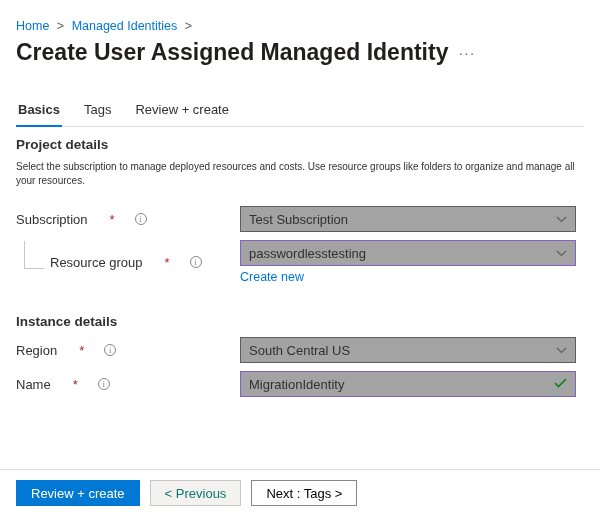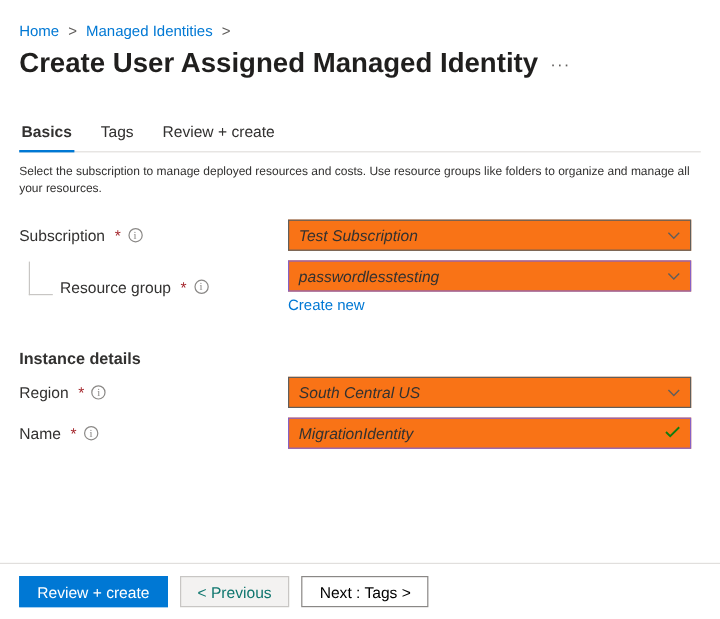--- a/index.html
+++ b/index.html
@@ -19,38 +19,38 @@
   .breadcrumb .sep { margin: 0 4px; color: #605e5c; }
   .title-row { display: flex; align-items: center; gap: 10px; margin-bottom: 30px; }
   h1 { font-size: 23px; font-weight: 600; margin: 0; color: #201f1e; }
   .more-dots { color: #605e5c; cursor: pointer; font-size: 14px; letter-spacing: 1px; }
   .tabs { display: flex; gap: 20px; border-bottom: 1px solid #e1dfdd; margin-bottom: 10px; }
   .tab { padding: 6px 2px 8px 2px; font-size: 13px; color: #323130; cursor: pointer; border-bottom: 2px solid transparent; margin-bottom: -1px; }
   .tab.active { border-bottom: 2px solid #0078d4; font-weight: 600; }
   .section-title { font-weight: 600; font-size: 13.5px; margin: 0 0 8px 0; }
   .section-desc { font-size: 10px; color: #323130; margin: 0 0 18px 0; line-height: 1.4; max-width: 560px; }
   .form-row { display: flex; align-items: center; margin-bottom: 8px; min-height: 26px; }
-  .label-col { width: 224px; display: flex; align-items: center; gap: 6px; }
+  .label-col { width: 224px; display: flex; align-items: center; gap: 20px; }
   .label-col.indent { padding-left: 34px; position: relative; }
   .indent-line {
     position: absolute; left: 8px; top: -14px; width: 20px; height: 28px;
     border-left: 1px solid #c8c6c4; border-bottom: 1px solid #c8c6c4;
   }
   .req { color: #a4262c; margin-left: 2px; }
   .info-icon {
     width: 12px; height: 12px; border: 1px solid #8a8886; border-radius: 50%;
     display: inline-flex; align-items: center; justify-content: center;
     font-size: 9px; color: #8a8886; line-height: 1; font-style: normal;
     font-family: Georgia, serif;
   }
   .field-col { flex: 1; max-width: 336px; }
   .select-box, .input-box {
-    width: 100%; height: 26px; border: 1px solid #605e5c; background: #f97316;
+    width: 100%; height: 26px; border: 1px solid #605e5c; background: #a3a3a3;
     display: flex; align-items: center; padding: 0 8px; font-size: 13px;
-    position: relative; cursor: pointer; font-style: italic;
+    position: relative; cursor: pointer;
   }
   .select-box.purple, .input-box.purple { border-color: #8661c5; }
   .chev { margin-left: auto; }
   .chev svg { display: block; }
   .input-text { flex: 1; color: #323130; }
   .check-icon { margin-left: auto; color: #107c10; }
   .create-new { font-size: 12.5px; color: #0078d4; text-decoration: none; display: inline-block; margin-top: 4px; }
   .section-gap { height: 22px; }
   .footer {
     position: absolute; left: 0; right: 0; bottom: 0;
@@ -76,20 +76,21 @@
     <h1>Create User Assigned Managed Identity</h1>
     <span class="more-dots">···</span>
   </div>
 
   <div class="tabs">
     <div class="tab active">Basics</div>
     <div class="tab">Tags</div>
     <div class="tab">Review + create</div>
   </div>
 
+  <p class="section-title">Project details</p>
   <p class="section-desc">Select the subscription to manage deployed resources and costs. Use resource groups like folders to organize and manage all your resources.</p>
 
   <div class="form-row">
     <div class="label-col">
       <span>Subscription</span>
         <span class="req">*</span>
       <span class="info-icon">i</span>
     </div>
     <div class="field-col">
       <div class="select-box">

